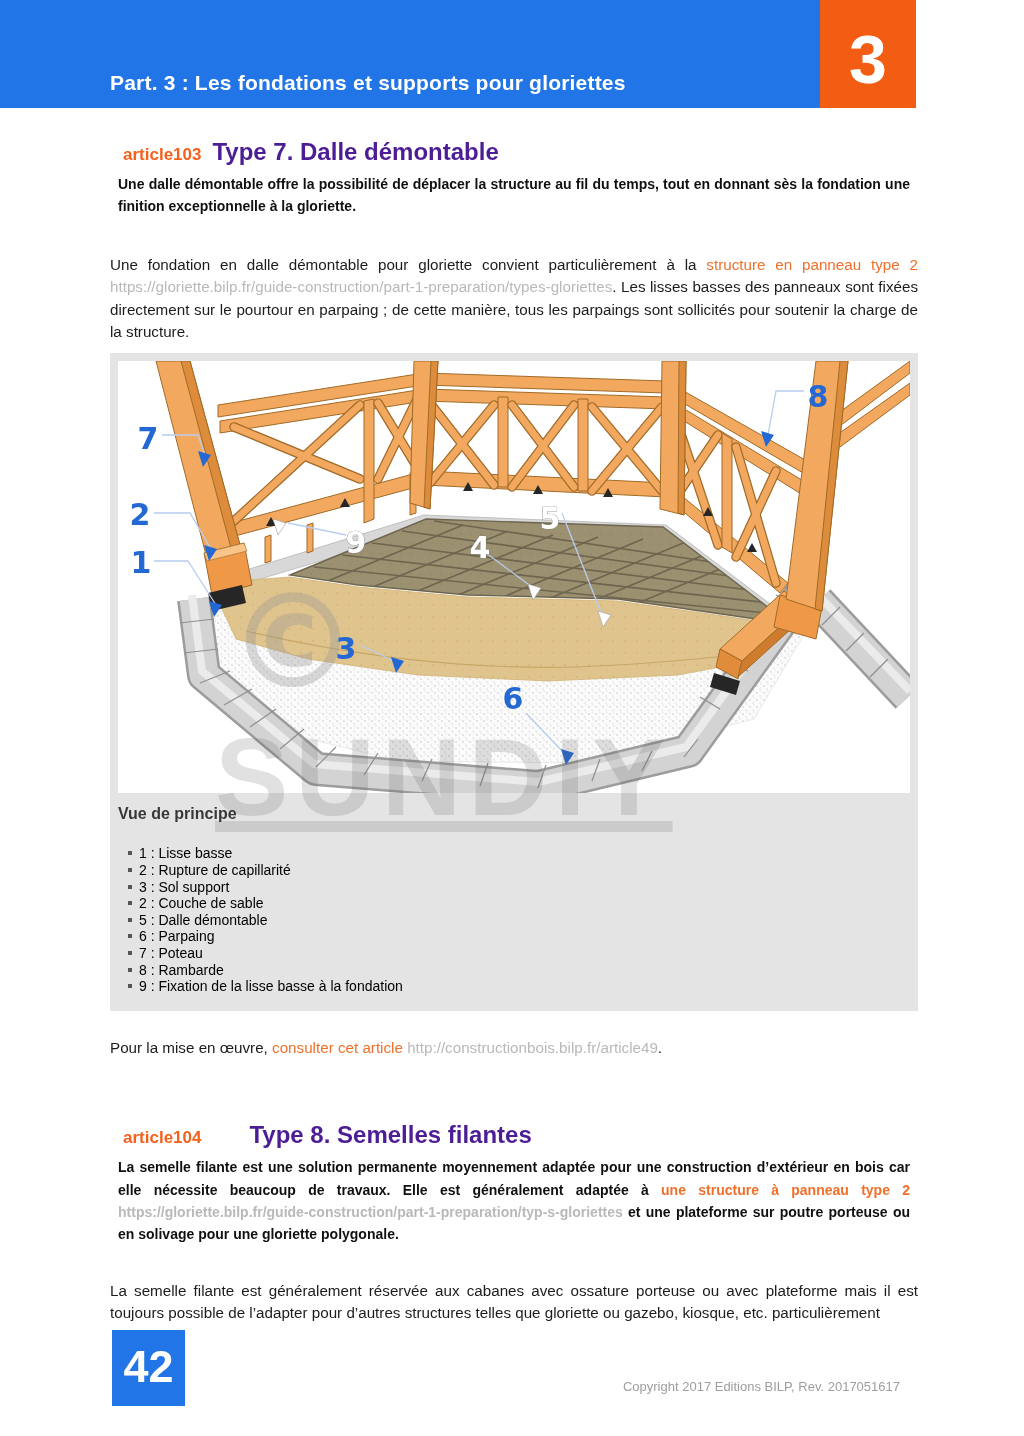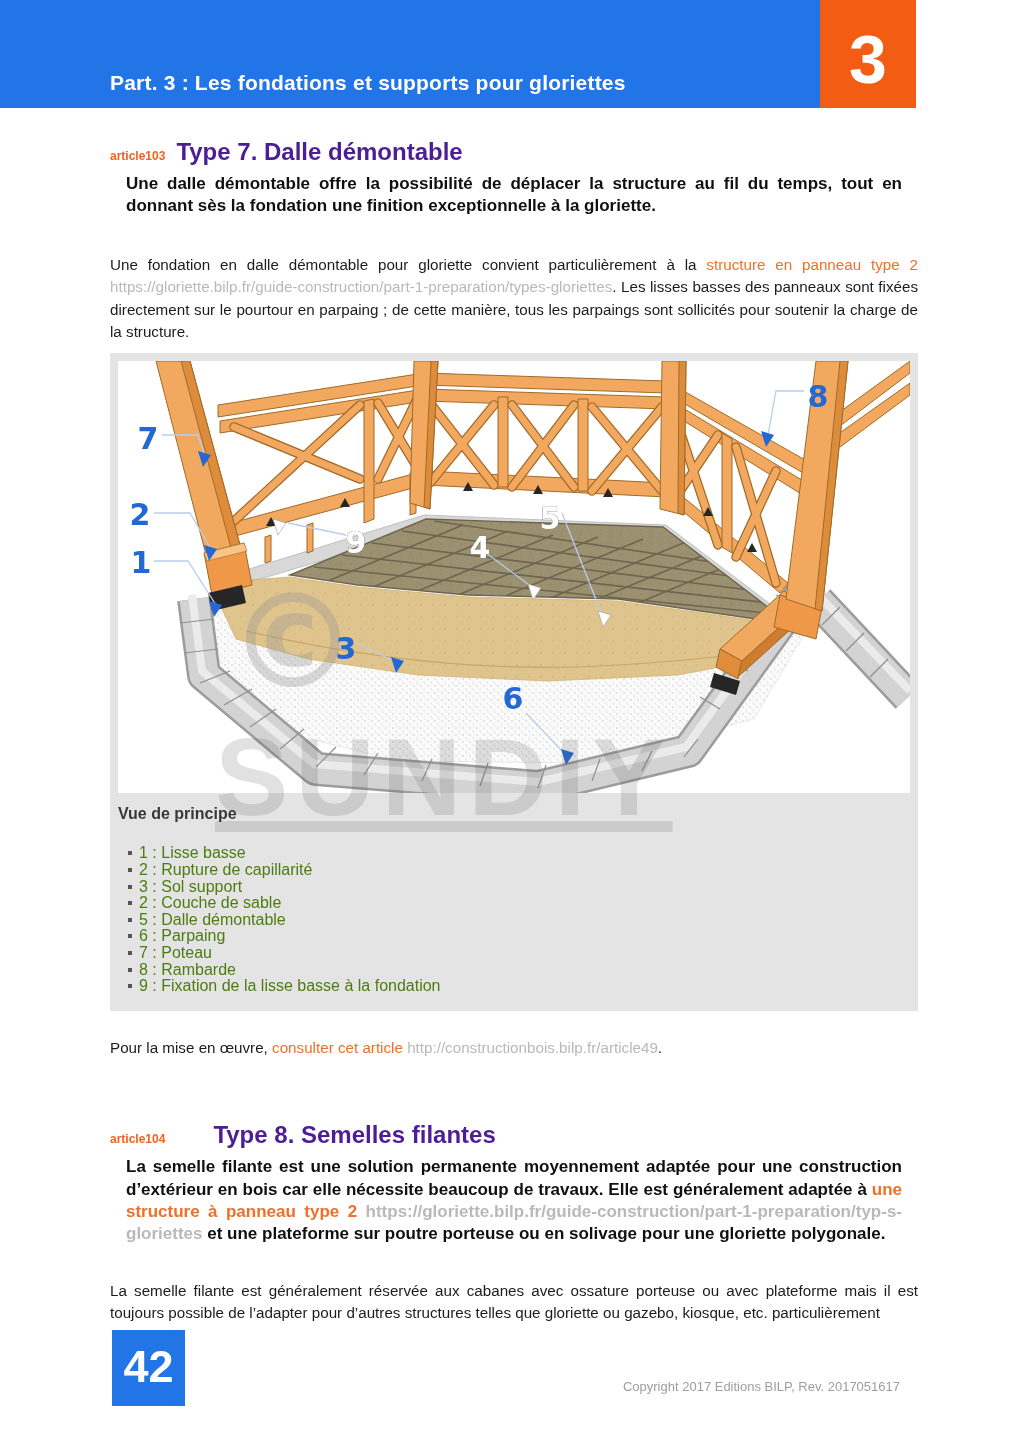--- a/index.html
+++ b/index.html
@@ -11,40 +11,40 @@
   .banner { position:absolute; top:0; left:0; width:900px; height:108px; background:#2175e6;text-align:center; }
   .banner-title { position:absolute; left:110px; bottom:13px; color:#fff; font-size:21px;
                   font-weight:bold; letter-spacing:0.2px; }
   .chapter-box { position:absolute; left:820px; top:0; width:96px; height:108px; background:#f35d13;
                  color:#fff; display:flex; align-items:center; justify-content:center; }
   .chapter-box span { font-size:68px; font-weight:bold; line-height:1; margin-top:10px; }
 
   
   .content { position:absolute; left:110px; top:108px; width:808px; }
   .article-heading { display:flex; align-items:baseline; gap:11px; margin-top:30px; }
-  .article-id { color:#f4611d; font-weight:bold; font-size:12px; }
+  .article-id { color:#f4611d; font-weight:bold; font-size:17px;margin-left:13px; }
   .article-title { color:#4c1d95; font-size:24px; font-weight:bold; margin:0; }
-  .lead { font-weight:bold; font-size:17px; line-height:22.4px; color:#101010;
-          margin:7px 16px 0; text-align:justify; }
+  .lead { font-weight:bold; font-size:14px; line-height:22.4px; color:#101010;
+          margin:7px 8px 0; text-align:justify; }
   .para { font-size:15.2px; line-height:22.4px; color:#1c1c1c; margin:36px 0 0; text-align:justify; }
   .note { margin-top:26px; }
   .link { color:#f0702a; text-decoration:none; cursor:pointer; }
   .url  { color:#b9b9b9; overflow-wrap:anywhere; }
   .sect104 { margin-top:0; }
   .sect104 .article-heading { margin-top:62px;gap:48px; }
   .para-last { margin-top:34px; }
 
   
   figure { margin:10px 0 0; background:#e4e4e4; padding:8px 8px 0; width:808px; position:relative; }
   .fig-image { width:792px; height:432px; background:#fff; position:relative; }
   .fig-image svg { display:block; width:792px; height:432px; }
   figcaption { text-align:left; font-weight:bold; font-size:16px; color:#383838;
                padding:12px 0 9px; position:relative; z-index:2; }
-  .legend { list-style:none; margin:0; padding:13px 0 16px 10px; font-size:16px;
-            line-height:16.6px; color:#4d7c0f; position:relative; z-index:2; }
+  .legend { list-style:none; margin:0; padding:13px 0 16px 10px; font-size:14px;
+            line-height:16.6px; color:#000000; position:relative; z-index:2; }
   .legend li::before { content:""; display:inline-block; width:4px; height:4px; background:#555;
             margin-right:7px; vertical-align:3px; }
   .watermark { position:absolute; left:105px; top:360px; font-size:110px; font-weight:bold;
                letter-spacing:7px; color:rgba(90,90,90,0.18); z-index:1; pointer-events:none;
                white-space:nowrap;text-decoration:underline; }
 
   
   .wd  { fill:#f3a85f; stroke:#a06b28; stroke-width:1; }
   .wdd { fill:#dd8c3c; stroke:#a06b28; stroke-width:1; }
   .xo  { stroke:#a06b28; stroke-width:9.5; stroke-linecap:round; fill:none; }

